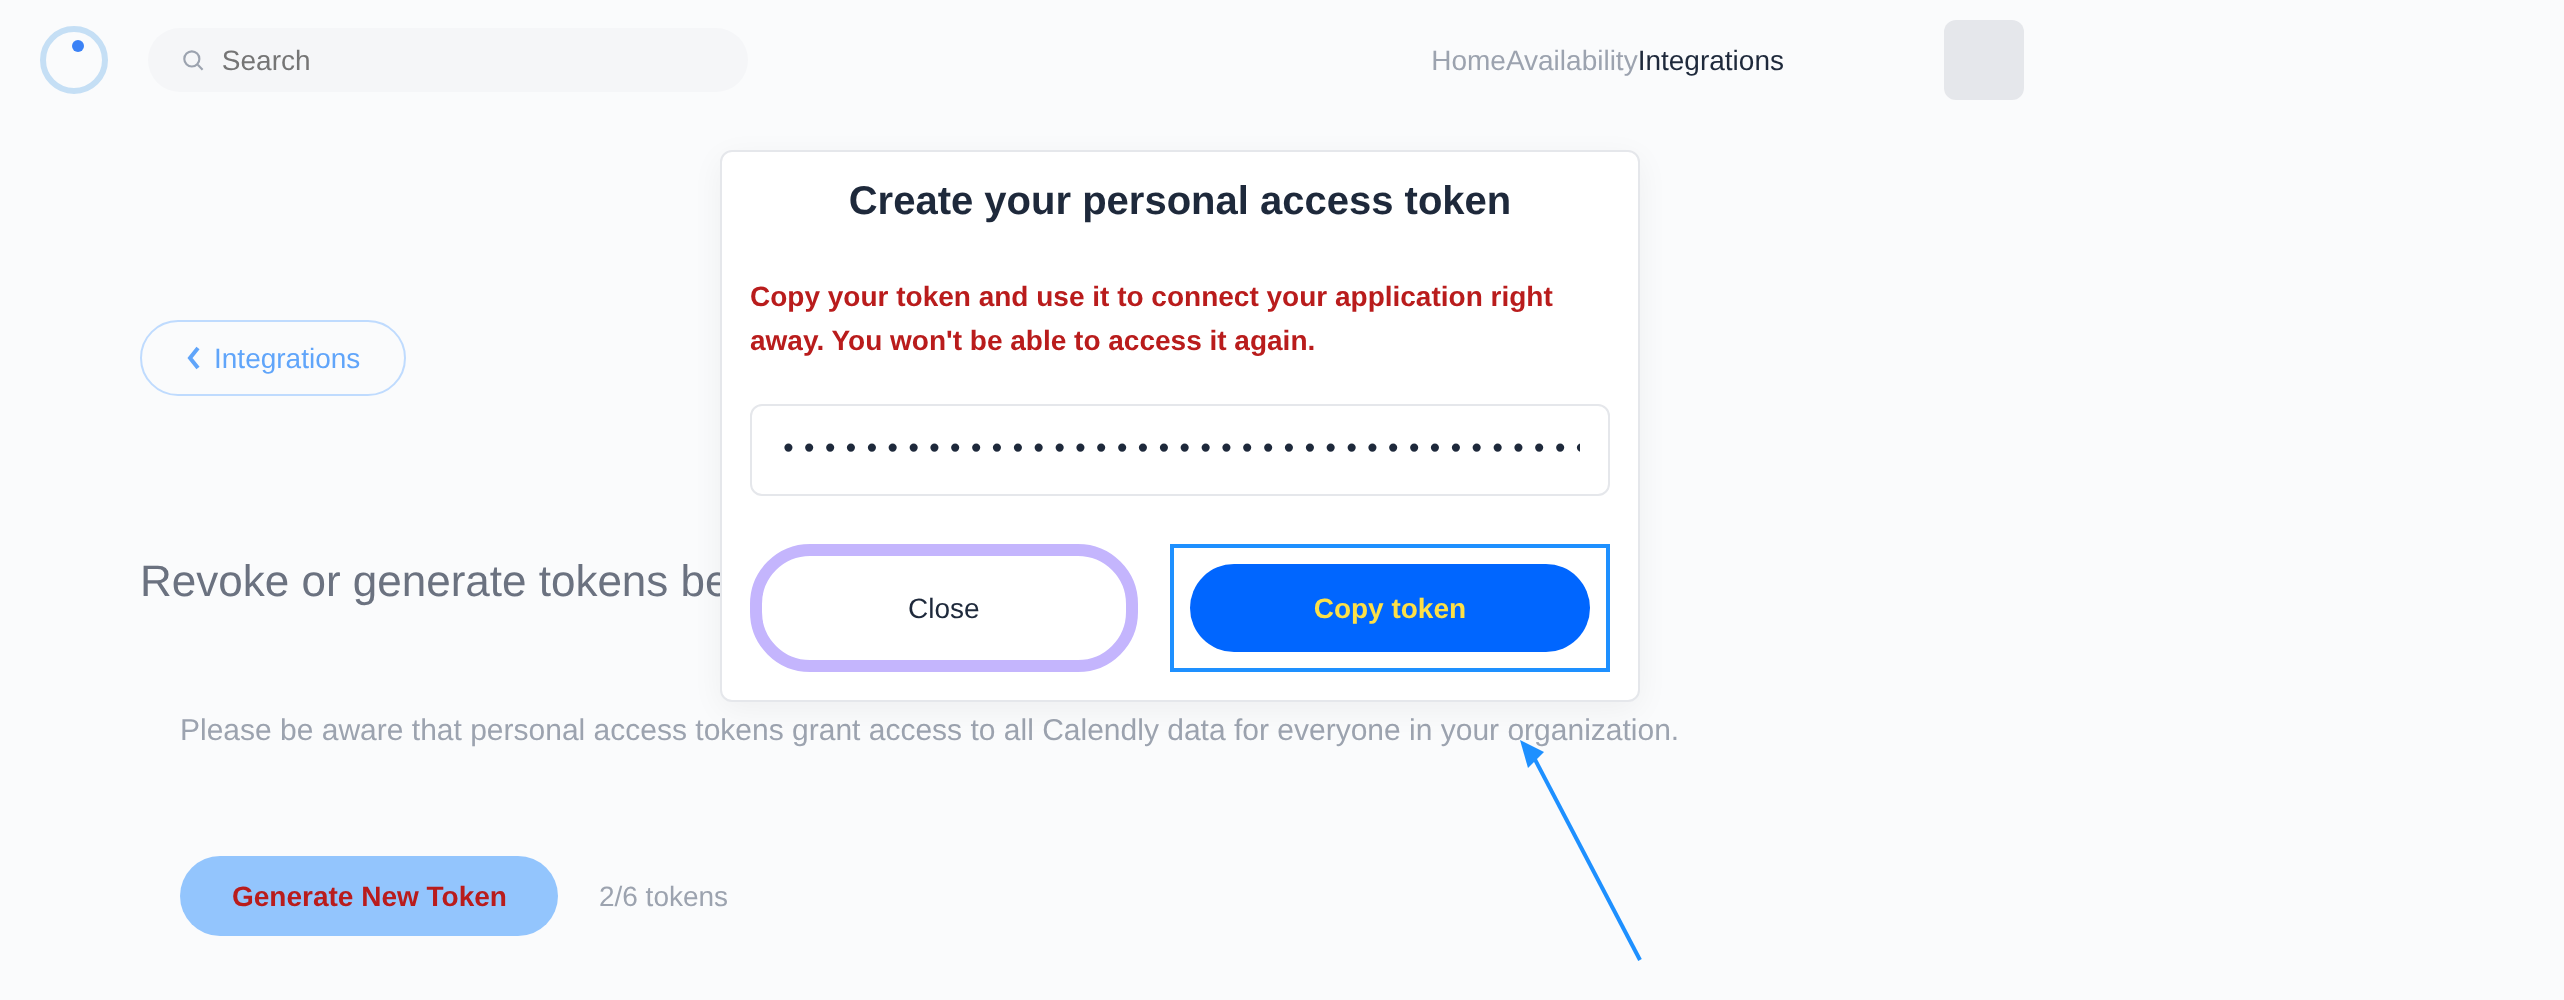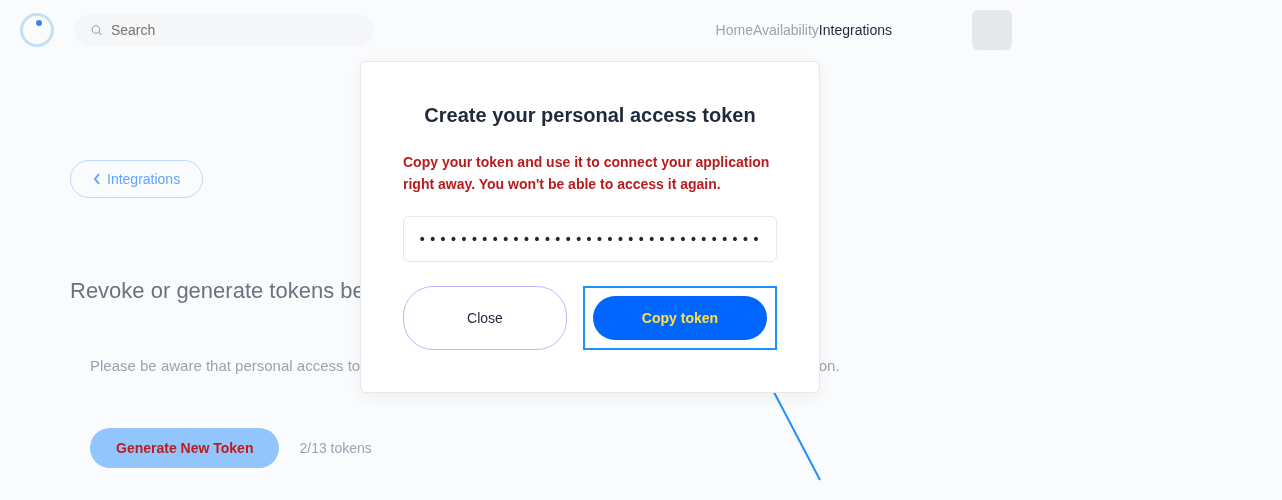--- a/index.html
+++ b/index.html
@@ -14,26 +14,26 @@
     .nav-item { color: #9ca3af; font-size: 14px; cursor: pointer; }
     .nav-item.active { color: #1e293b; font-weight: 500; }
     .avatar { width: 40px; height: 40px; background: #e5e7eb; border-radius: 6px; margin-right: 250px; }
     .page-content { padding: 40px 70px; position: relative; }
     .back-link { display: inline-flex; align-items: center; gap: 6px; padding: 10px 22px; border: 1px solid #bfdbfe; border-radius: 30px; color: #60a5fa; font-size: 14px; margin-top: 60px; cursor: pointer; }
     .page-title { color: #6b7280; font-size: 22px; font-weight: 400; margin-top: 80px; }
     .page-desc { color: #9ca3af; font-size: 15px; margin-top: 50px; padding-left: 20px; line-height: 1.6; max-width: 1000px; }
     .token-actions { display: flex; align-items: center; gap: 20px; margin-top: 50px; padding-left: 20px; }
     .generate-btn { background: #93c5fd; color: #b91c1c; border: none; padding: 12px 26px; border-radius: 30px; font-size: 14px; font-weight: 600; cursor: pointer; }
     .token-count { color: #9ca3af; font-size: 14px; }
-    .modal { position: absolute; top: 61px; left: 360px; width: 460px; background: #fff; border: 1px solid #e5e7eb; border-radius: 6px; padding: 42px; box-shadow: 0 4px 16px rgba(0,0,0,0.05); z-index: 10; }
+    .modal { position: absolute; top: 75px; left: 360px; width: 460px; background: #fff; border: 1px solid #e5e7eb; border-radius: 6px; padding: 14px; box-shadow: 0 4px 16px rgba(0,0,0,0.05); z-index: 10; }
     .modal-title { font-size: 20px; font-weight: 700; color: #1e293b; text-align: center; margin-bottom: 24px; }
     .modal-desc { font-size: 14px; color: #b91c1c; font-weight: 600; line-height: 1.6; margin-bottom: 20px; }
     .token-field { width: 100%; padding: 14px; border: 1px solid #e5e7eb; border-radius: 6px; font-size: 14px; letter-spacing: 2px; color: #1e293b; margin-bottom: 24px; font-family: monospace; }
     .modal-actions { display: flex; gap: 16px; align-items: stretch; }
-    .close-btn { flex: 1; padding: 14px; border: 1px solid #c4b5fd; background: #fff; border-radius: 30px; font-size: 14px; color: #1e293b; cursor: pointer; }
+    .close-btn { flex: 1; padding: 14px; border: 6px solid #c4b5fd; background: #fff; border-radius: 30px; font-size: 14px; color: #1e293b; cursor: pointer; }
     .copy-wrap { flex: 1.3; border: 2px solid #1e90ff; padding: 8px; display: flex; }
     .copy-btn { flex: 1; padding: 14px 20px; background: #0066ff; color: #fde047; border: none; border-radius: 30px; font-size: 14px; font-weight: 600; cursor: pointer; }
     .arrow { position: absolute; top: 370px; left: 760px; z-index: 5; }
   </style>
 </head>
 <body>
 
 <div class="header">
   <div class="logo"></div>
   <div class="search-box">
@@ -55,21 +55,21 @@
   <div class="back-link">
     <svg width="8" height="12" viewBox="0 0 8 12" fill="none" stroke="#60a5fa" stroke-width="2">
         <polyline points="6,1 2,6 6,11"></polyline>
       </svg>
     <span>Integrations</span>
   </div>
   <h1 class="page-title">Revoke or generate tokens below</h1>
   <p class="page-desc">Please be aware that personal access tokens grant access to all Calendly data for everyone in your organization.</p>
   <div class="token-actions">
     <button class="generate-btn">Generate New Token</button>
-    <span class="token-count">2/13 tokens</span>
+    <span class="token-count">2/6 tokens</span>
   </div>
 </div>
 
 <div class="modal">
   <h2 class="modal-title">Create your personal access token</h2>
   <p class="modal-desc">Copy your token and use it to connect your application right away. You won't be able to access it again.</p>
   <input class="token-field" type="text" readonly="" value="••••••••••••••••••••••••••••••••••••••••••••••••" style="">
   <div class="modal-actions">
     <button class="close-btn">Close</button>
     <div class="copy-wrap">

